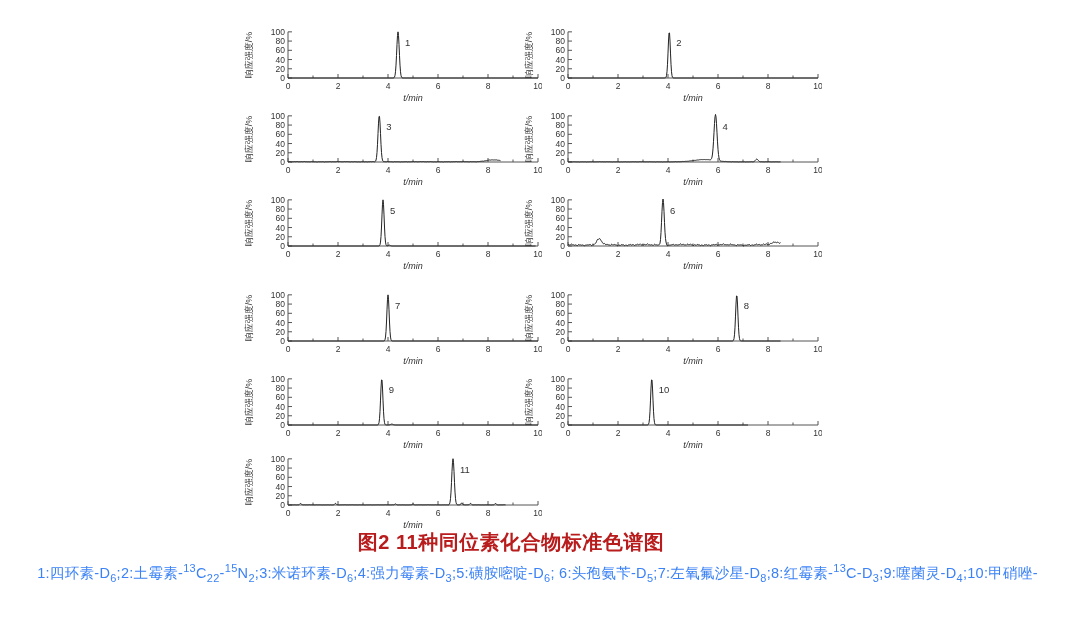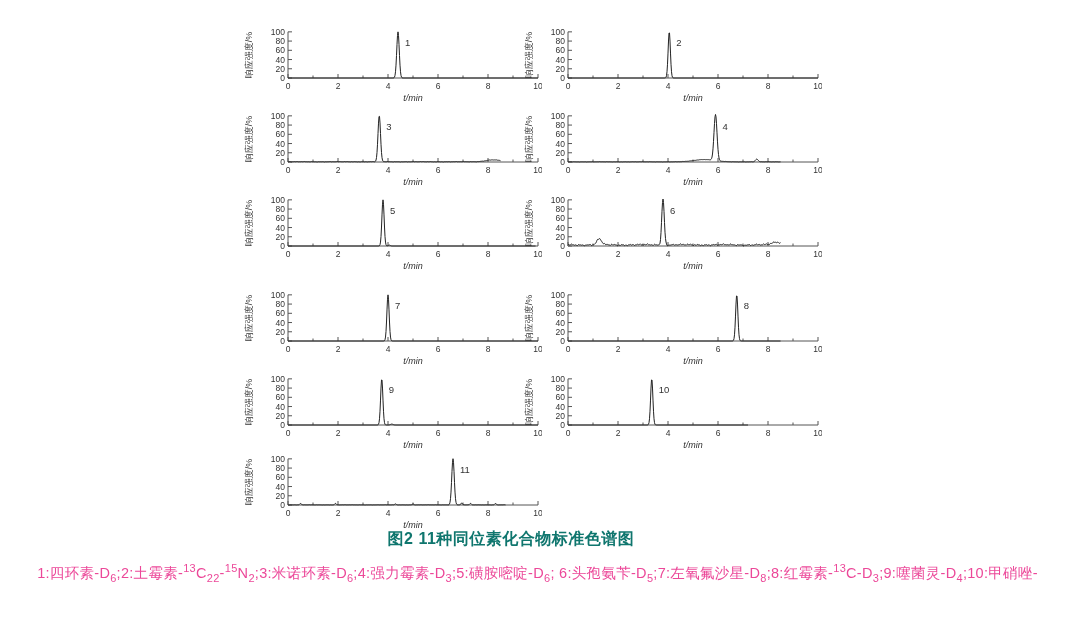--- a/index.html
+++ b/index.html
@@ -2,25 +2,25 @@
 <html><head>
 <meta charset="utf-8">
 <style>
   * { margin:0; padding:0; box-sizing:border-box; }
   html,body { width:1075px; height:627px; background:#ffffff; overflow:hidden;
               font-family:"Liberation Sans","DejaVu Sans",sans-serif; }
   #figure-area { position:relative; width:1075px; height:627px; background:#ffffff; }
   .subplot { position:absolute; width:300px; height:80px; }
   #figure-caption {
     position:absolute; top:529px; left:0; width:1022px; text-align:center;
-    font-size:16px; font-weight:bold; color:#0f766e; letter-spacing:0.5px;
+    font-size:20px; font-weight:bold; color:#b91c1c; letter-spacing:0.5px;
   }
   .legend-line {
     position:absolute; left:0; width:1075px; text-align:center;
-    font-size:14.5px; color:#ec4899; letter-spacing:0.3px;
+    font-size:14.5px; color:#3b82f6; letter-spacing:0.3px;
   }
   #legend-line-1 { top:562px; }
   #legend-line-2 { top:594px; }
   .legend-line sub { font-size:11px; }
   .legend-line sup { font-size:11px; }
 </style>
 </head>
 <body>
 
 <div id="figure-area">

